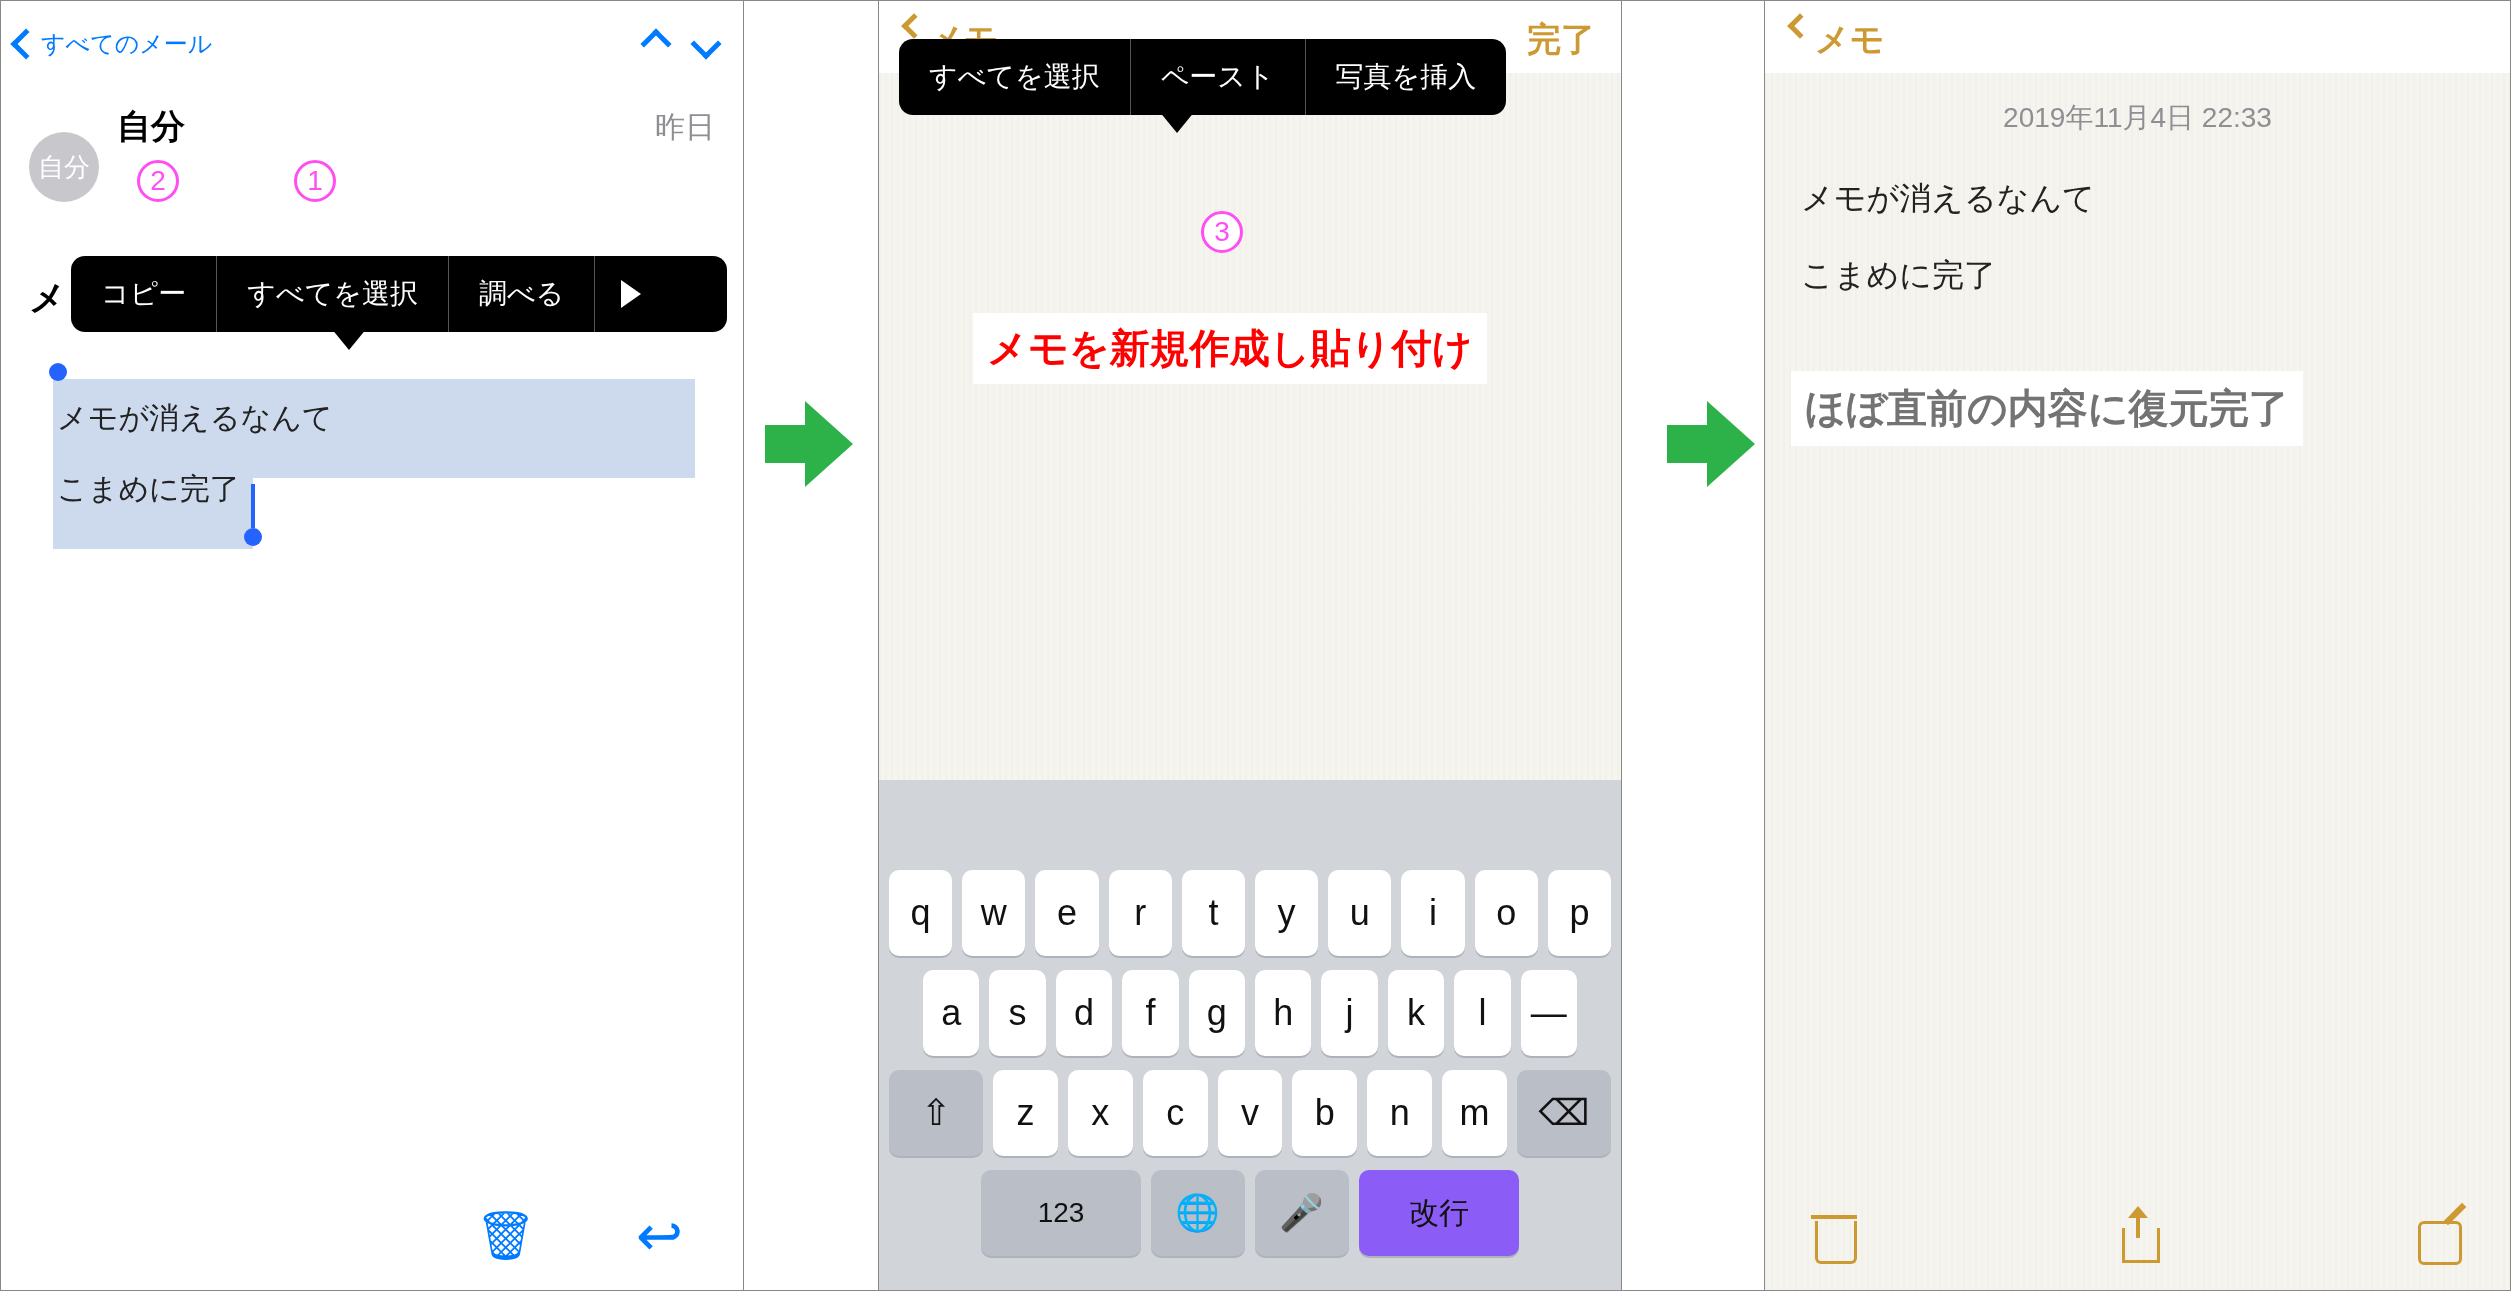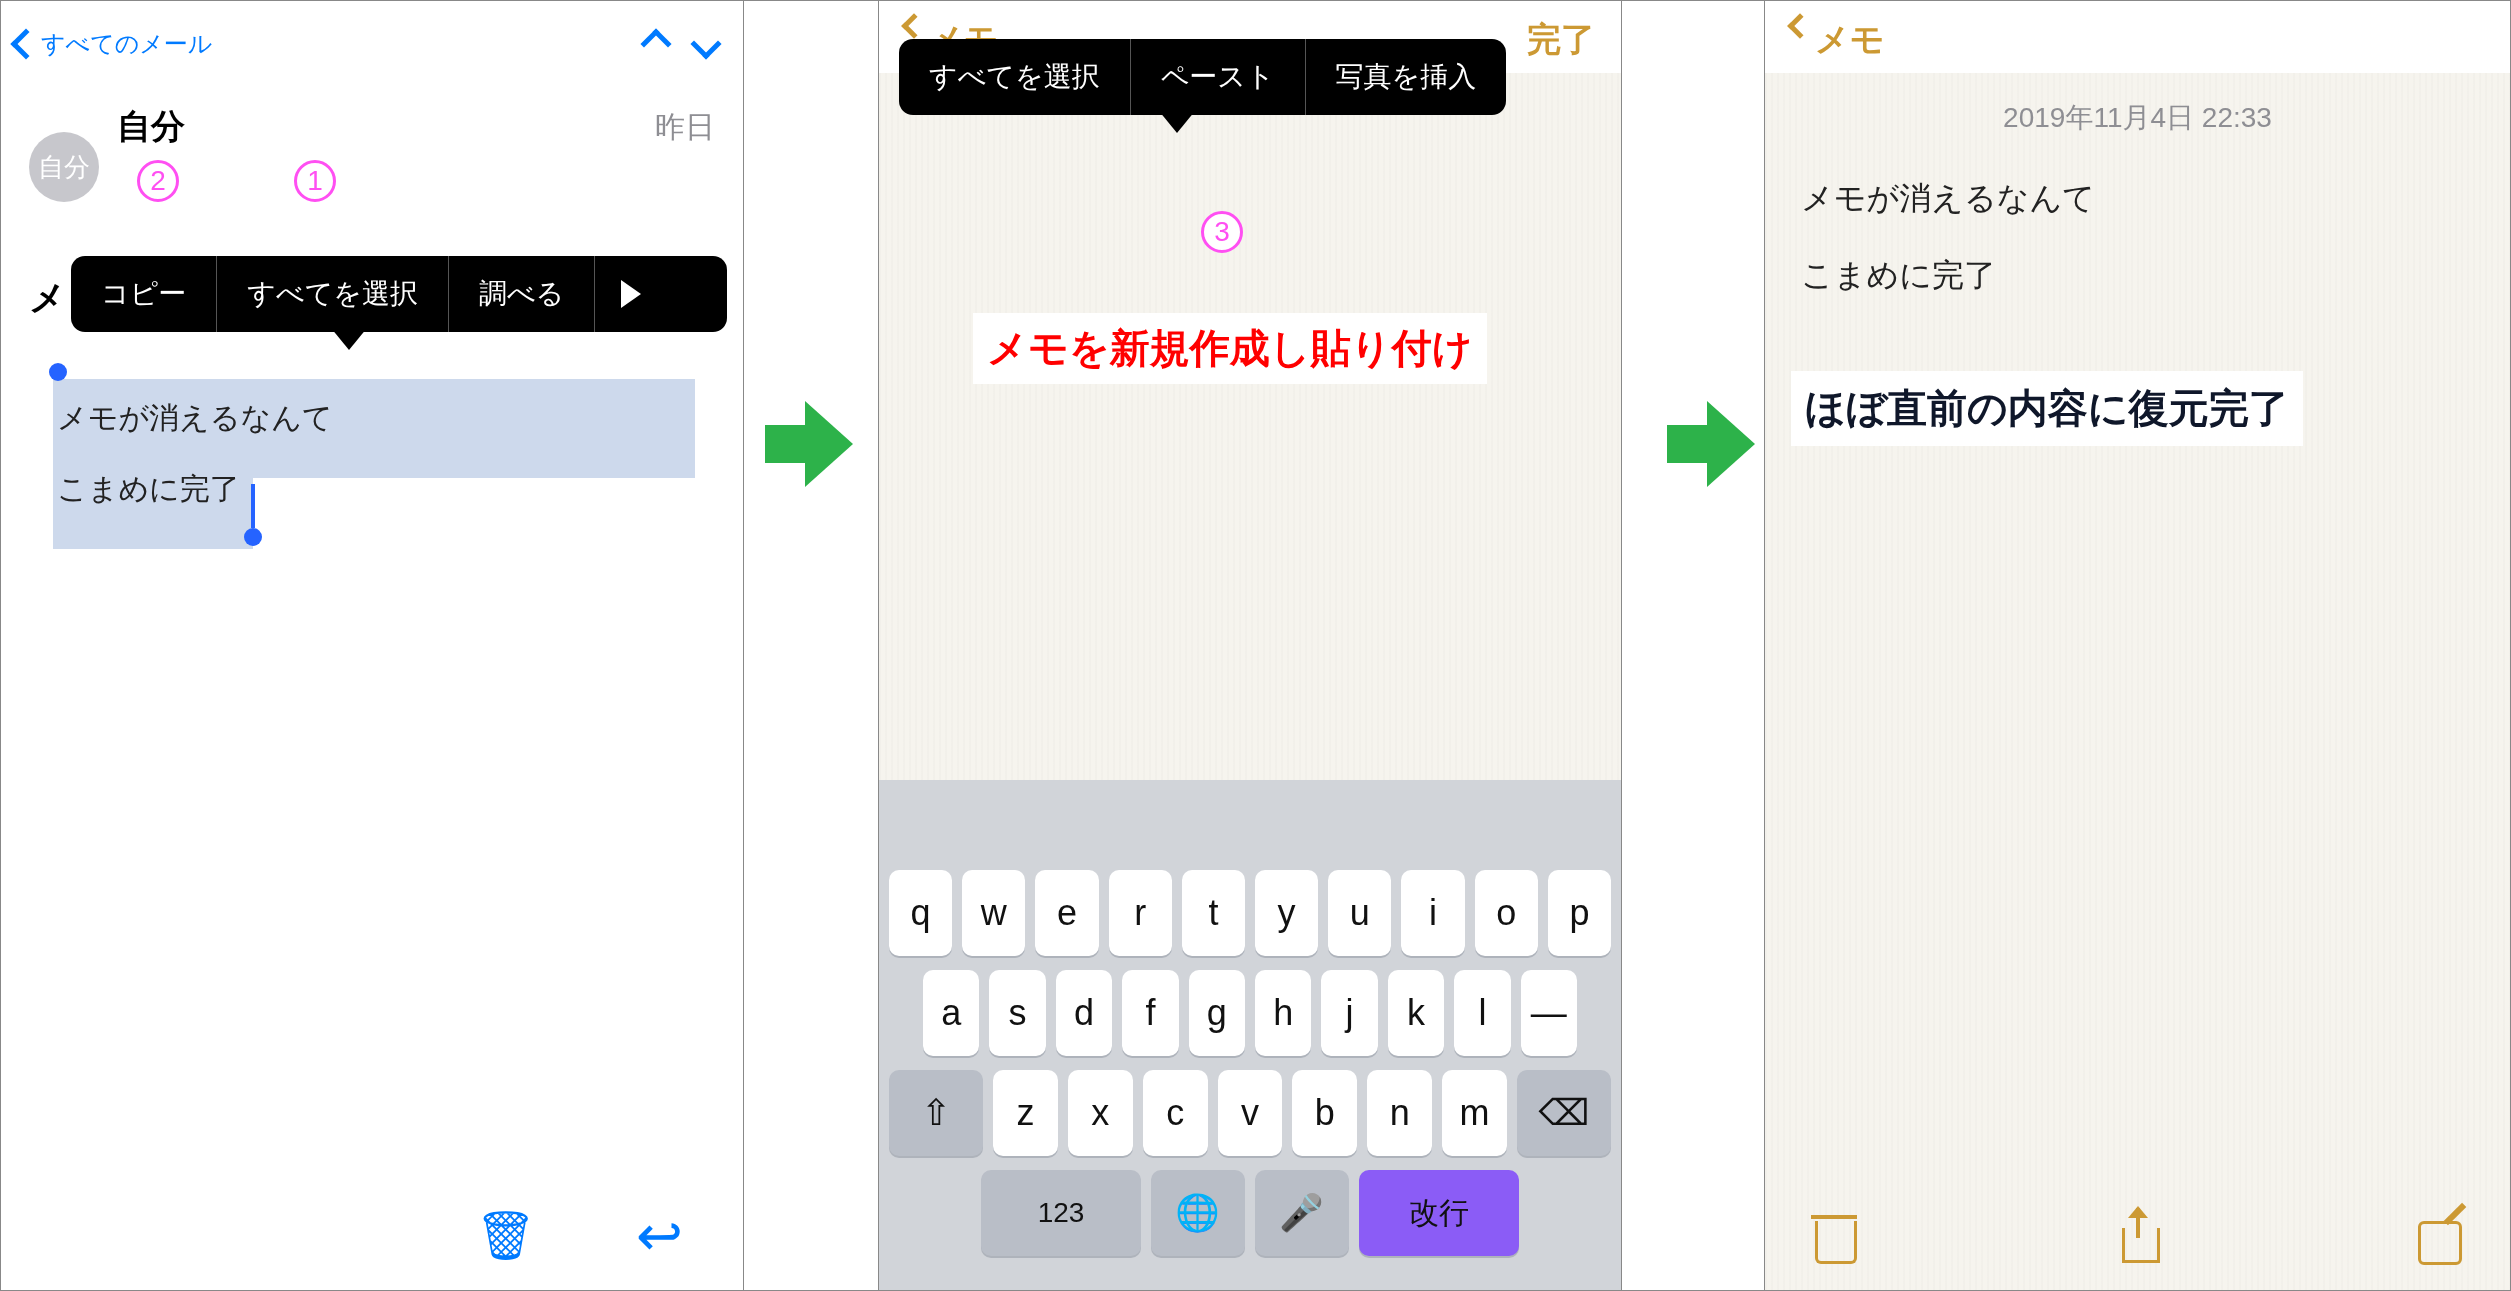--- a/index.html
+++ b/index.html
@@ -140,21 +140,21 @@
   .key-globe{ background:#b9bec7; flex:1.3; max-width:94px; font-size:36px;}
   .key-mic  { background:#b9bec7; flex:1.3; max-width:94px; font-size:36px;}
 
   
   .s3 { left:1763px; top:0; width:746px; height:1289px; border-left:1px solid #888;}
   .s3 .paper{ top:72px; }
   .note-date { text-align:center; color:#8e8e93; font-size:28px; padding-top:26px;}
   .note-body { padding:28px 36px; font-size:32px; color:#222; line-height:2.1;}
   .red-note3 {
     margin:34px 26px; background:#fff; padding:10px 14px; display:inline-block;
-    color:#0f172a; font-size:40px; font-weight:700;
+    color:#737373; font-size:40px; font-weight:700;
   }
   .s3-toolbar {
     position:absolute; left:0; right:0; bottom:0; height:108px;
     display:flex; align-items:center; justify-content:space-between; padding:0 46px;
     color:#cc9933; font-size:46px;
   }
   .s3-toolbar .sp { flex:1;}
   .notes-trash { width:46px; height:50px; position:relative;}
   .notes-trash::before{
     content:""; position:absolute; left:4px; top:10px; width:36px; height:40px;

